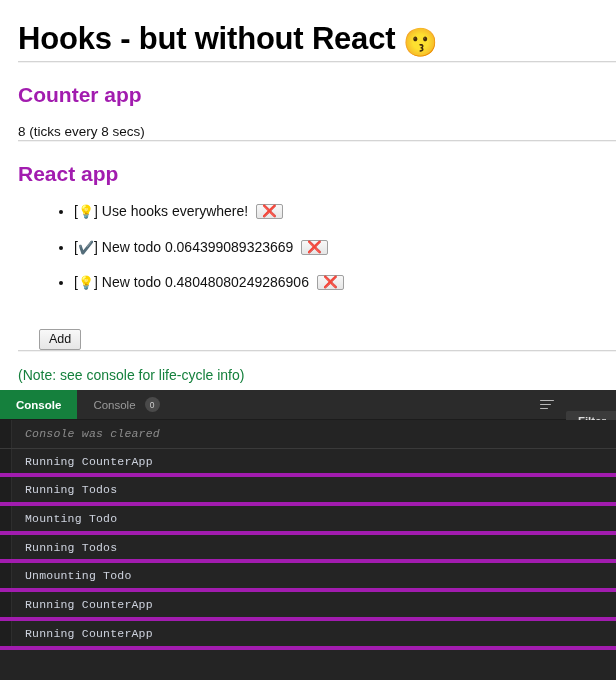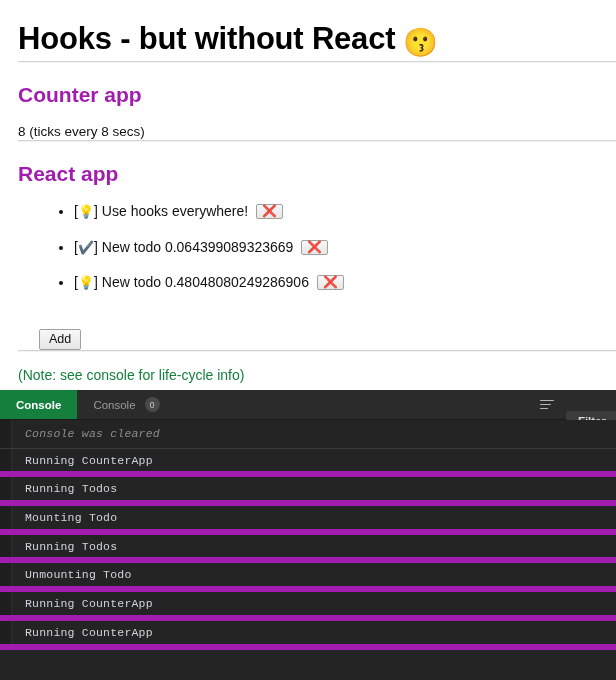--- a/index.html
+++ b/index.html
@@ -209,21 +209,21 @@
 
   .dt-log {
     position: relative;
     background: #242424;
   }
   .dt-row {
     position: relative;
     height: 28.7px;
     display: flex;
     align-items: center;
-    border-bottom: 6px solid #a21caf;
+    border-bottom: 4px solid #a21caf;
     box-sizing: border-box;
     font-family: "Liberation Mono", "DejaVu Sans Mono", monospace;
     font-size: 11.5px;
   }
   .dt-row .gutter {
     width: 11px;
     height: 100%;
     background: #1e1e1e;
     border-right: 1px solid #2e2e2e;
     flex: 0 0 auto;

